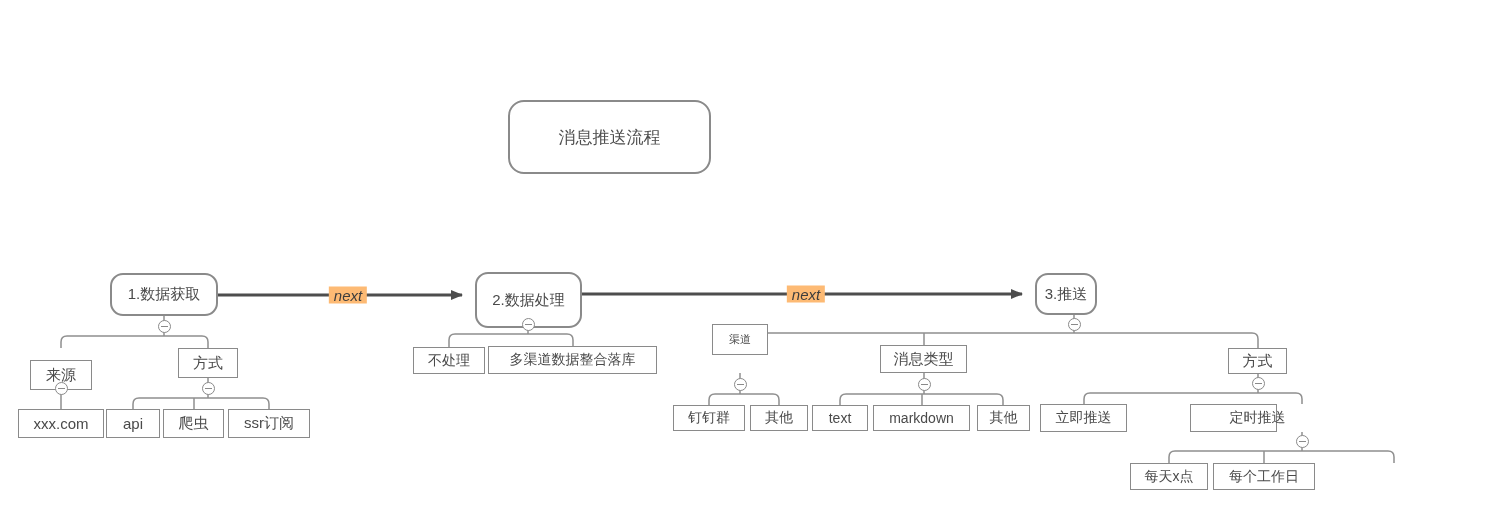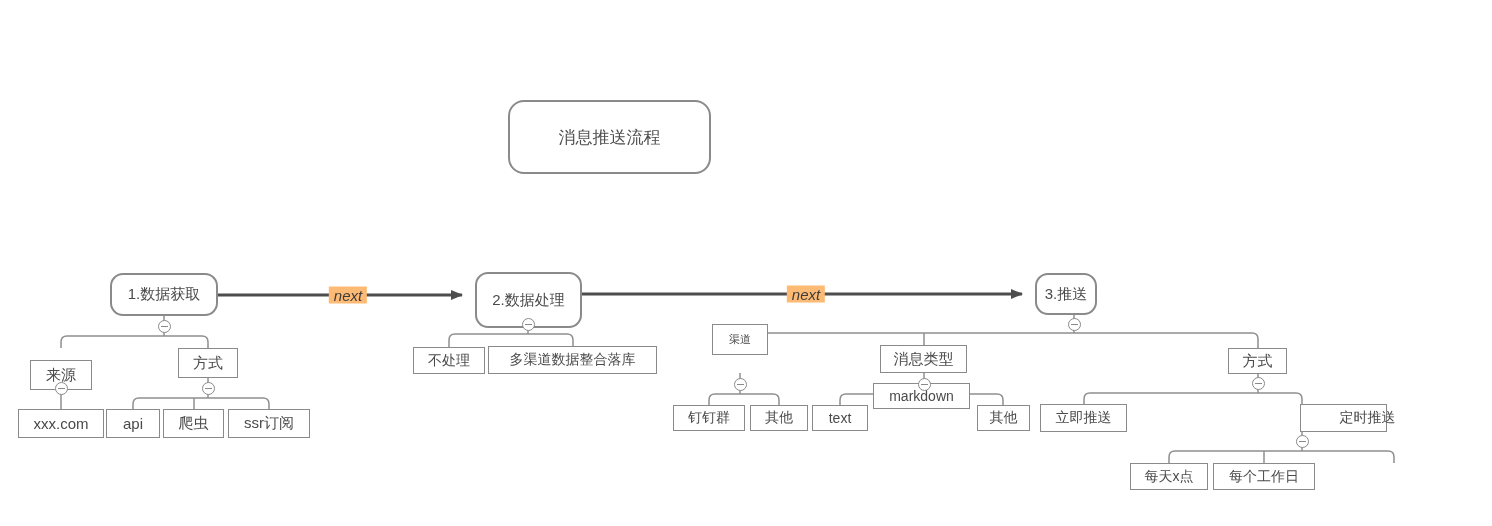--- a/index.html
+++ b/index.html
@@ -105,24 +105,24 @@
   <div class="box" style="left:413px;top:347px;width:72px;height:27px;">不处理</div>
   <div class="box" style="left:488px;top:346px;width:169px;height:28px;">多渠道数据整合落库</div>
 
   <div class="box" style="left:712px;top:324px;width:56px;height:31px;font-size:11px;">渠道</div>
   <div class="box" style="left:880px;top:345px;width:87px;height:28px;font-size:15px;">消息类型</div>
   <div class="box" style="left:1228px;top:348px;width:59px;height:26px;font-size:15px;">方式</div>
 
   <div class="box" style="left:673px;top:405px;width:72px;height:26px;">钉钉群</div>
   <div class="box" style="left:750px;top:405px;width:58px;height:26px;">其他</div>
   <div class="box" style="left:812px;top:405px;width:56px;height:26px;">text</div>
-  <div class="box" style="left:873px;top:383px;width:97px;height:26px;">markdown</div>
+  <div class="box" style="left:873px;top:405px;width:97px;height:26px;">markdown</div>
   <div class="box" style="left:977px;top:405px;width:53px;height:26px;">其他</div>
   <div class="box" style="left:1040px;top:404px;width:87px;height:28px;">立即推送</div>
-  <div class="box" style="left:1300px;top:404px;width:87px;height:28px;padding-left:48px;">定时推送</div>
+  <div class="box" style="left:1190px;top:404px;width:87px;height:28px;padding-left:48px;">定时推送</div>
 
   <div class="box" style="left:1130px;top:463px;width:78px;height:27px;">每天x点</div>
   <div class="box" style="left:1213px;top:463px;width:102px;height:27px;">每个工作日</div>
 
   <div class="toggle" style="left:158px;top:320px;"></div>
   <div class="toggle" style="left:55px;top:382px;"></div>
   <div class="toggle" style="left:202px;top:382px;"></div>
   <div class="toggle" style="left:522px;top:318px;"></div>
   <div class="toggle" style="left:1068px;top:318px;"></div>
   <div class="toggle" style="left:734px;top:378px;"></div>

